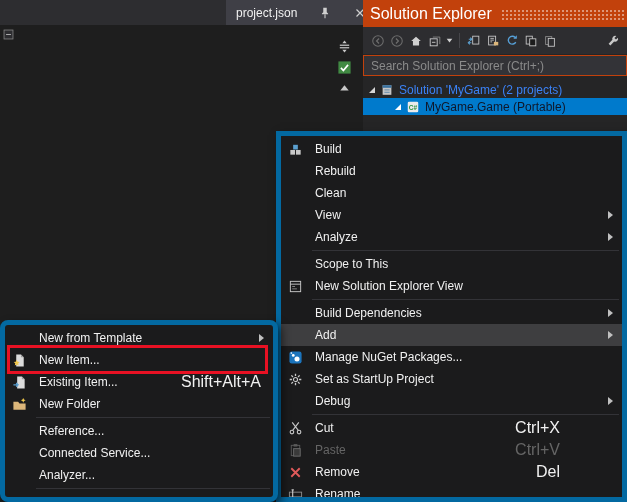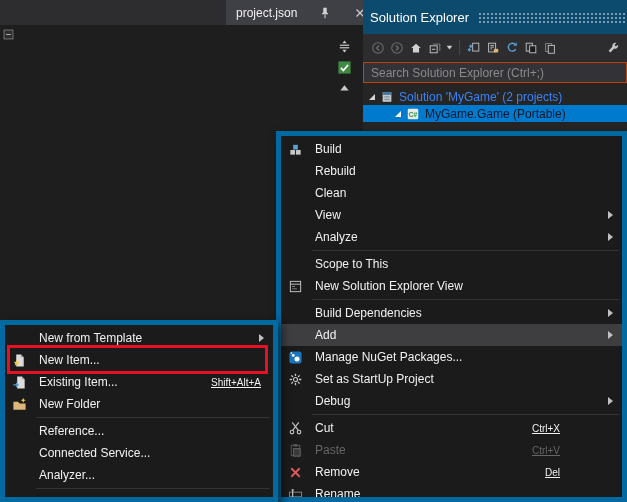--- a/index.html
+++ b/index.html
@@ -19,22 +19,22 @@
   
   .editor { position:absolute; left:0; top:25px; width:363px; height:477px; background:#1e1e1e; }
   .fold { position:absolute; left:2px; top:3px; width:13px; height:13px; }
   .scrollcol { position:absolute; left:336px; top:0; width:17px; height:100%;
                display:flex; flex-direction:column; align-items:center; padding-top:14px; gap:6px; }
   .scrollcol .ic { width:15px; height:15px; }
 
   
   .sexp { position:absolute; left:363px; top:0; width:264px; height:502px; background:#252526;
           display:flex; flex-direction:column; color:#f1f1f1; }
-  .se-title { height:34px; background:#0c4a6e; color:#ffffff; display:flex; align-items:center;
-              padding-left:7px; font-size:13px; flex:none; }
+  .se-title { height:27px; background:#c2410c; color:#ffffff; display:flex; align-items:center;
+              padding-left:7px; font-size:16px; flex:none; }
   .se-title .dots { flex:1; height:11px; margin:1px 2px 0 9px;
               background-image:radial-gradient(circle, rgba(255,255,255,.45) 1px, transparent 1.2px);
               background-size:4px 4px; }
   .se-toolbar { height:27px; display:flex; align-items:center; padding:0 5px; background:#2d2d30; flex:none; }
   .tb-btn { width:19px; height:19px; display:flex; align-items:center; justify-content:center; cursor:default; }
   .tb-btn[data-name="toolbar-button-caret-down-icon"] { width:11px; }
   .tb-btn[data-name="toolbar-button-caret-down-icon"] .ic { width:9px; height:9px; }
   .tb-sep { width:1px; height:15px; background:#46464a; margin:0 4px; }
   .tb-right { margin-left:auto; display:flex; }
   .se-search { flex:none; padding:1px 0 2px 0; }
@@ -48,30 +48,30 @@
   .tree-row.selected { background:#007acc; color:#0f172a; }
   .expander { width:0; height:0; border-left:6px solid transparent; border-bottom:6px solid #d6d6d6;
               margin-right:5px; flex:none; }
   .tree-row.selected .expander { border-bottom-color:#ffffff; }
   .tree-row .ic { margin-right:5px; }
 
   
   .menu { position:absolute; background:#1b1b1c; border:5px solid #0369a1; padding:2px 0;
           overflow:hidden; box-shadow:4px 4px 9px rgba(0,0,0,.55); }
   .context-menu { left:276px; top:131px; width:351px; height:371px; z-index:10; }
-  .add-submenu  { left:0; top:320px; width:278px; height:182px; z-index:11; }
+  .add-submenu  { left:0; top:320px; width:278px; height:182px; z-index:11;border-radius:8px; }
   .menu-item { height:22px; position:relative; display:flex; align-items:center;
                font-size:12px; color:#f1f1f1; padding-left:34px; cursor:default; }
   .menu-item.highlighted { background:#3e3e40; }
   .menu-item.disabled { color:#656565; }
   .gutter { position:absolute; left:5px; top:3px; width:18px; height:16px;
             display:flex; align-items:center; justify-content:center; }
   .gutter svg { width:15px; height:15px; }
   .m-label { white-space:nowrap; }
-  .m-shortcut { position:absolute; font-size:10px;text-decoration:underline; }
+  .m-shortcut { position:absolute; font-size:16px; }
   .context-menu .m-shortcut { right:62px; }
   .add-submenu  .m-shortcut { right:12px; }
   .m-arrow { position:absolute; right:9px; width:0; height:0;
              border-left:5px solid #c0c0c0; border-top:4px solid transparent; border-bottom:4px solid transparent; }
   .menu-sep { height:1px; background:#333337; margin:2px 3px 2px 31px; }
 
   
   .annotation { position:absolute; left:2px; top:20px; right:5px; height:29px;
                 border:3px solid #e81123; z-index:12; pointer-events:none; }
 </style>

